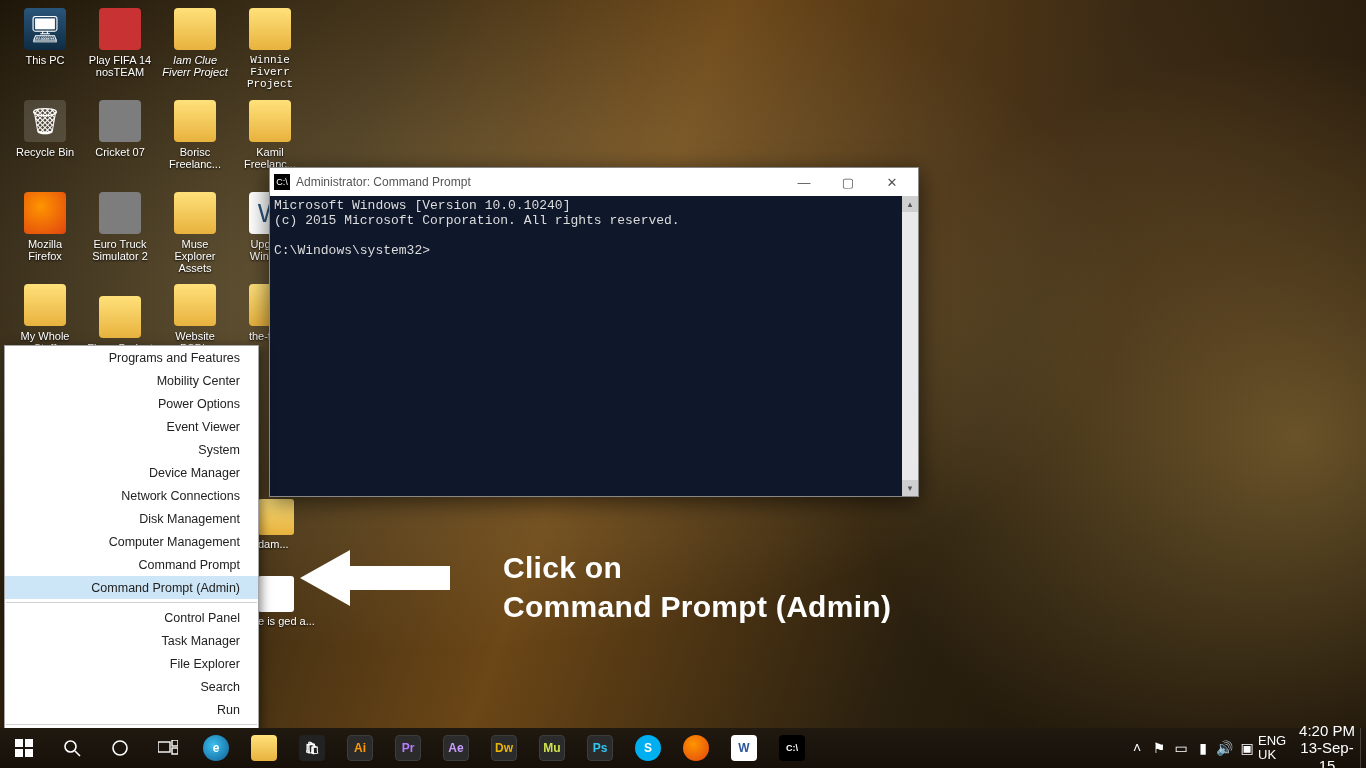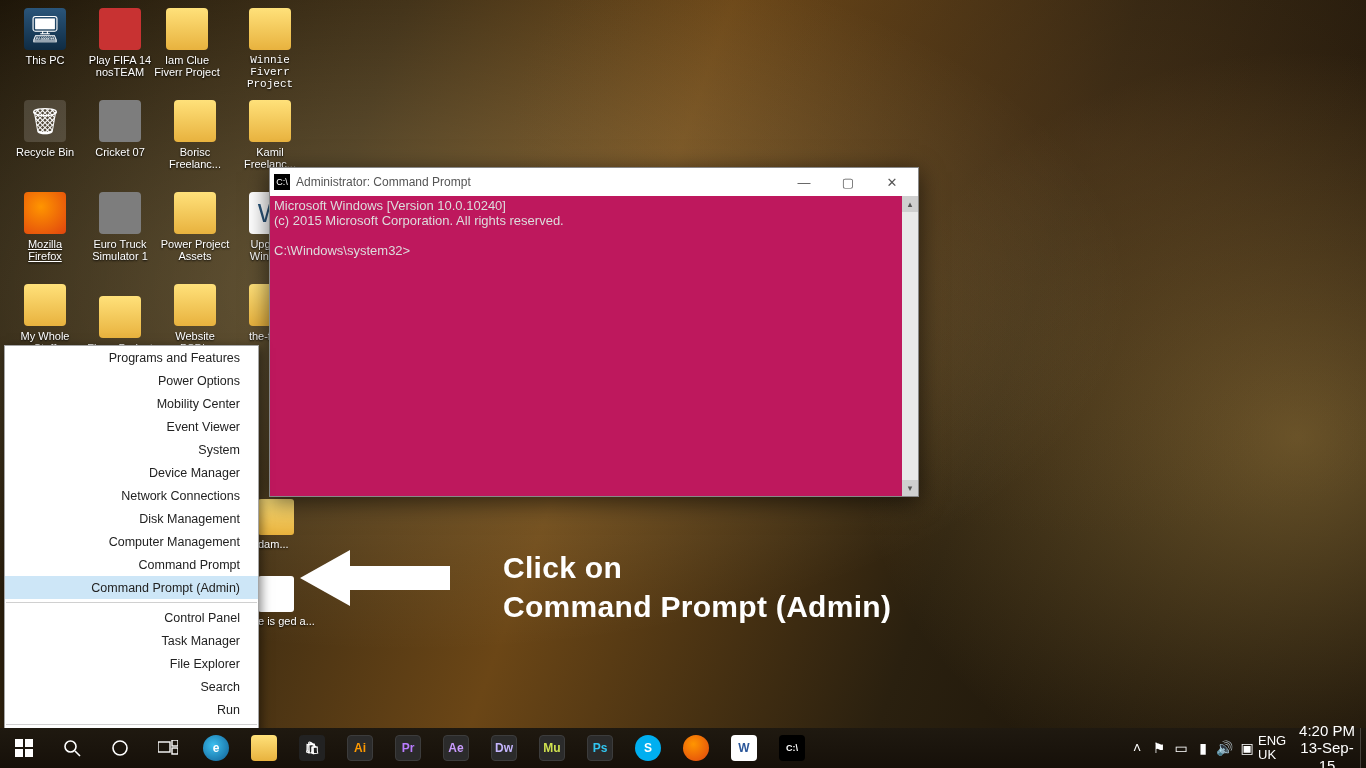--- a/index.html
+++ b/index.html
@@ -23,21 +23,21 @@
   .ic-firefox { background: radial-gradient(circle at 40% 35%, #ff9500, #e0440e); border-radius:50%; }
   .ic-app { background: #7d7d7d; }
   .ic-red { background: #c83232; }
   .ic-doc { background: #fff; color:#2a557a; }
   
   #cmdwin { position: absolute; left: 269px; top: 167px; width: 650px; height: 330px; background:#fff; border:1px solid #888; box-shadow: 0 5px 22px rgba(0,0,0,.6); }
   #cmdwin .titlebar { height: 28px; display:flex; align-items:center; padding: 0 4px; background:#fff; color:#555; font-size:12px; }
   #cmdwin .titlebar .ico { width:16px; height:16px; background:#000; color:#fff; font-size:9px; display:flex; align-items:center;justify-content:center; margin-right:6px;}
   #cmdwin .winctrls { margin-left:auto; display:flex; }
   #cmdwin .winctrls div { width:44px; height:28px; display:flex; align-items:center; justify-content:center; font-size:13px; color:#555; }
-  #cmdterm { position:absolute; top:28px; left:0; right:0; bottom:0; background:#be185d; color:#ddd; font-family: Liberation Sans, sans-serif; font-size:13px; padding:2px 4px; white-space:pre; overflow:hidden;}
+  #cmdterm { position:absolute; top:28px; left:0; right:0; bottom:0; background:#0f172a; color:#ddd; font-family: Liberation Mono, monospace; font-size:13px; padding:2px 4px; white-space:pre; overflow:hidden;}
   #cmdscroll { position:absolute; top:28px; right:0; bottom:0; width:16px; background:#e9e9e9; }
   #cmdscroll .up, #cmdscroll .dn { position:absolute; left:0; right:0; height:16px; background:#cfcfcf; text-align:center; font-size:9px; line-height:16px; color:#555;}
   #cmdscroll .up { top:0; } #cmdscroll .dn { bottom:0; }
   
   #winx { position:absolute; left:4px; top:345px; width:255px; background:#fff; border:1px solid #a5a5a5; box-shadow:2px 3px 10px rgba(0,0,0,.5); font-size:12.5px; color:#222; z-index:50;}
   #winx .item { padding: 4.5px 18px; white-space:nowrap;text-align:right; }
   #winx .item.hi { background:#cde6f7; }
   #winx .sep { height:1px; background:#d0d0d0; margin:3px 1px; }
   
   #arrow { position:absolute; left:300px; top:548px; width:150px; height:60px; z-index:40; pointer-events:none;}
@@ -66,21 +66,21 @@
 
   <div id="deskicons">
       <div class="desk-icon" style="left: 10px; top: 8px;">
         <div class="glyph ic-monitor">🖥</div>
         <div class="lbl">This PC</div>
       </div>
       <div class="desk-icon" style="left: 85px; top: 8px;">
         <div class="glyph ic-red"></div>
         <div class="lbl">Play FIFA 14 nosTEAM</div>
       </div>
-      <div class="desk-icon" style="left: 152px; top: 8px;">
+      <div class="desk-icon" style="left: 160px; top: 8px; font-style: italic;">
         <div class="glyph ic-folder"></div>
         <div class="lbl">Iam Clue Fiverr Project</div>
       </div>
       <div class="desk-icon" style="left: 235px; top: 8px; font-family: Liberation Mono, monospace;">
         <div class="glyph ic-folder"></div>
         <div class="lbl">Winnie Fiverr Project</div>
       </div>
       <div class="desk-icon" style="left: 10px; top: 100px;">
         <div class="glyph ic-bin">🗑</div>
         <div class="lbl">Recycle Bin</div>
@@ -90,31 +90,31 @@
         <div class="lbl">Cricket 07</div>
       </div>
       <div class="desk-icon" style="left: 160px; top: 100px;">
         <div class="glyph ic-folder"></div>
         <div class="lbl">Borisc Freelanc...</div>
       </div>
       <div class="desk-icon" style="left: 235px; top: 100px;">
         <div class="glyph ic-folder"></div>
         <div class="lbl">Kamil Freelanc...</div>
       </div>
-      <div class="desk-icon" style="left: 10px; top: 192px; text-decoration: underline;">
+      <div class="desk-icon" style="left: 10px; top: 192px;">
         <div class="glyph ic-firefox"></div>
         <div class="lbl">Mozilla Firefox</div>
       </div>
       <div class="desk-icon" style="left: 85px; top: 192px;">
         <div class="glyph ic-app"></div>
-        <div class="lbl">Euro Truck Simulator 1</div>
+        <div class="lbl">Euro Truck Simulator 2</div>
       </div>
       <div class="desk-icon" style="left: 160px; top: 192px;">
         <div class="glyph ic-folder"></div>
-        <div class="lbl">Power Project Assets</div>
+        <div class="lbl">Muse Explorer Assets</div>
       </div>
       <div class="desk-icon" style="left: 235px; top: 192px;">
         <div class="glyph ic-doc">W</div>
         <div class="lbl">Upgra... Windo...</div>
       </div>
       <div class="desk-icon" style="left: 10px; top: 284px;">
         <div class="glyph ic-folder"></div>
         <div class="lbl">My Whole Stuff</div>
       </div>
       <div class="desk-icon" style="left: 85px; top: 284px; margin-top: 12px;">
@@ -157,22 +157,22 @@
 
 <span>C:\Windows\system32&gt;</span></div>
     <div id="cmdscroll">
       <div class="up">▴</div>
       <div class="dn">▾</div>
     </div>
   </div>
 
   <div id="winx">
       <div class="item">Programs and Features</div>
+      <div class="item">Mobility Center</div>
       <div class="item">Power Options</div>
-      <div class="item">Mobility Center</div>
       <div class="item">Event Viewer</div>
       <div class="item">System</div>
       <div class="item">Device Manager</div>
       <div class="item">Network Connections</div>
       <div class="item">Disk Management</div>
       <div class="item">Computer Management</div>
       <div class="item">Command Prompt</div>
       <div class="item hi">Command Prompt (Admin)</div>
       <div class="sep"></div>
       <div class="item">Control Panel</div>
@@ -238,21 +238,21 @@
       <div class="tb-app">
         <div class="box adobe" style="color:#ff9a00">Ai</div>
       </div>
       <div class="tb-app">
         <div class="box adobe" style="color:#b97cff">Pr</div>
       </div>
       <div class="tb-app">
         <div class="box adobe" style="color:#c99cff">Ae</div>
       </div>
       <div class="tb-app">
-        <div class="box adobe" style="color:#c4b5fd">Dw</div>
+        <div class="box adobe" style="color:#eab308">Dw</div>
       </div>
       <div class="tb-app">
         <div class="box adobe" style="color:#cfe14f">Mu</div>
       </div>
       <div class="tb-app">
         <div class="box adobe" style="color:#31c5f0">Ps</div>
       </div>
     </div>
   <div class="tb-app">
       <div class="box" style="background:#00aff0;color:#fff;border-radius:50%;">S</div>

